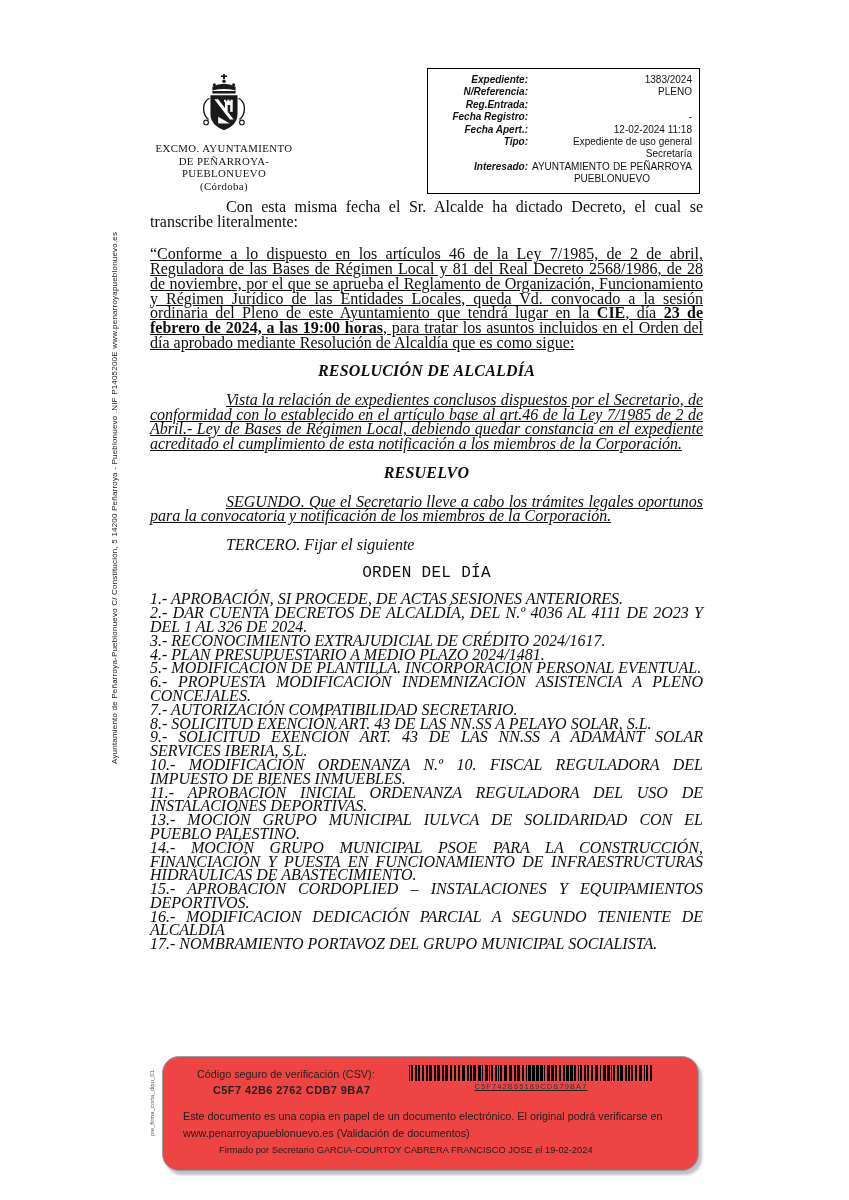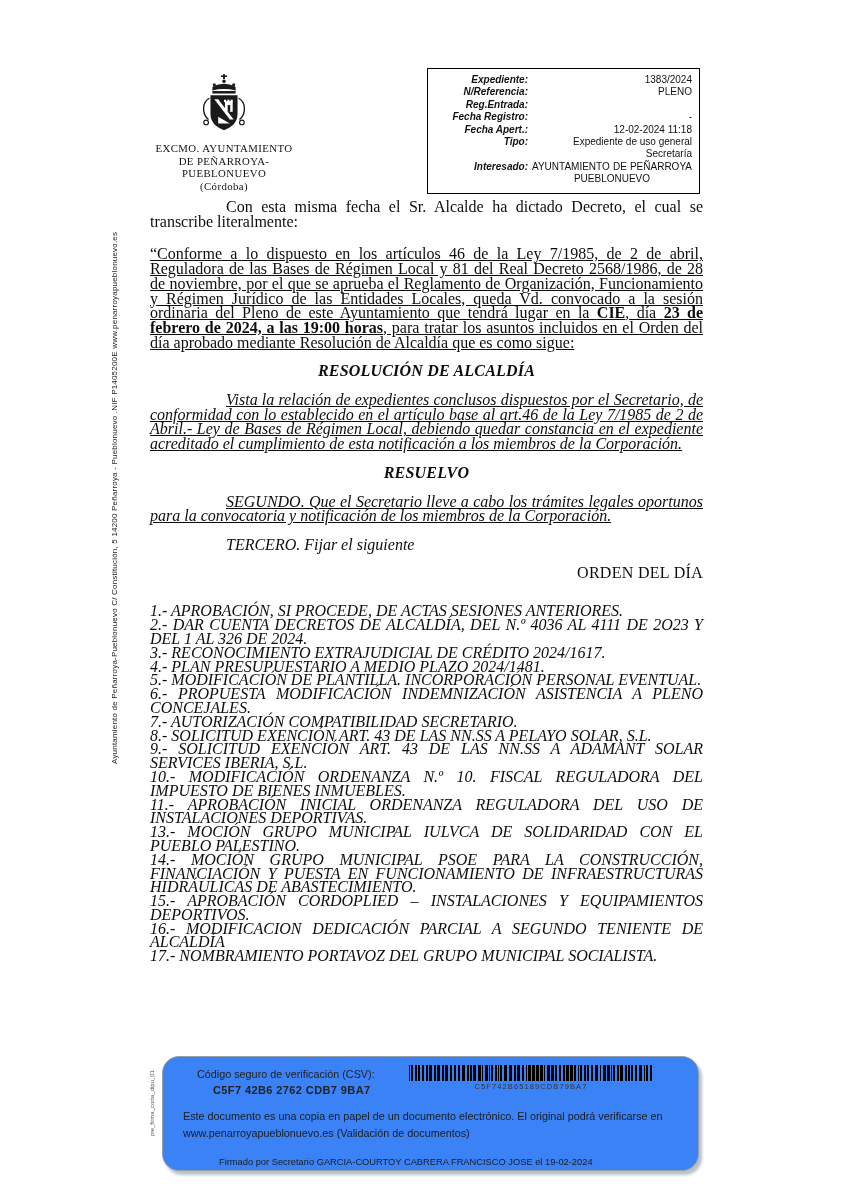--- a/index.html
+++ b/index.html
@@ -45,41 +45,41 @@
     position:absolute; left:150px; top:200px; width:553px;
     font-size:16px; line-height:14.7px; text-align:justify; color:#0d0d0d;
   }
   .p-indent { text-indent:76px; }
   .mb { margin-bottom:14px;text-decoration:underline; }
   .italic { font-style:italic; }
   .center-head {
     text-align:center; font-weight:bold; font-style:italic;
     letter-spacing:.2px; margin-bottom:14px;
   }
-  .orden-title { font-style:normal; text-align:right; margin:0 0 24px 0; letter-spacing:.3px; }
+  .orden-title { font-style:normal; text-align:center; margin:0 0 12px 0; letter-spacing:.3px;font-family:Liberation Mono, monospace; }
   .orden-list { font-style:italic; line-height:13.8px; }
   .orden-item { text-align:justify; }
 
   
   .csv-box {
     position:absolute; left:162px; top:1056px; width:537px; height:115px;
-    background:#3b82f6; border:1.5px solid #97a0a8; border-radius:17px;
+    background:#ef4444; border:1.5px solid #97a0a8; border-radius:17px;
     box-shadow:3px 4px 3px rgba(130,142,152,.55);
     padding:8px 18px 6px 20px;
     font-family:"Liberation Sans", sans-serif; color:#222;
   }
   .csv-grid { display:grid; grid-template-columns:1fr 298px; align-items:start; }
   .csv-label { font-size:10.8px; padding-top:3px; padding-left:14px; }
   .csv-code { font-size:11px; font-weight:bold; padding-left:30px; margin-top:4px; letter-spacing:.4px; }
-  .barcode-wrap { text-align:center; }
+  .barcode-wrap { text-align:center;text-decoration:underline; }
   .barcode { height:16px; white-space:nowrap; overflow:hidden; font-size:0; text-align:center; }
   .barcode i { display:inline-block; height:100%; background:#000; }
   .barcode-num { font-size:7.5px; letter-spacing:1.1px; color:#333; margin-top:1px; }
   .csv-verify { font-size:10.8px; line-height:16.5px; margin-top:12px; color:#1c1c1c; }
-  .csv-signed { font-size:9.3px; margin-top:16px; color:#1c1c1c;padding-left:36px; }
+  .csv-signed { font-size:9.3px; margin-top:4px; color:#1c1c1c;padding-left:36px; }
 </style>
 </head>
 <body>
 
 <div class="page">
 
   <div class="side-text">Ayuntamiento de Peñarroya-Pueblonuevo C/ Constitución, 5 14200 Peñarroya - Pueblonuevo .NIF P1405200E www.penarroyapueblonuevo.es</div>
   <div class="pie-text">pie_firma_corta_dipu_01</div>
 
   <div class="logo-block">

